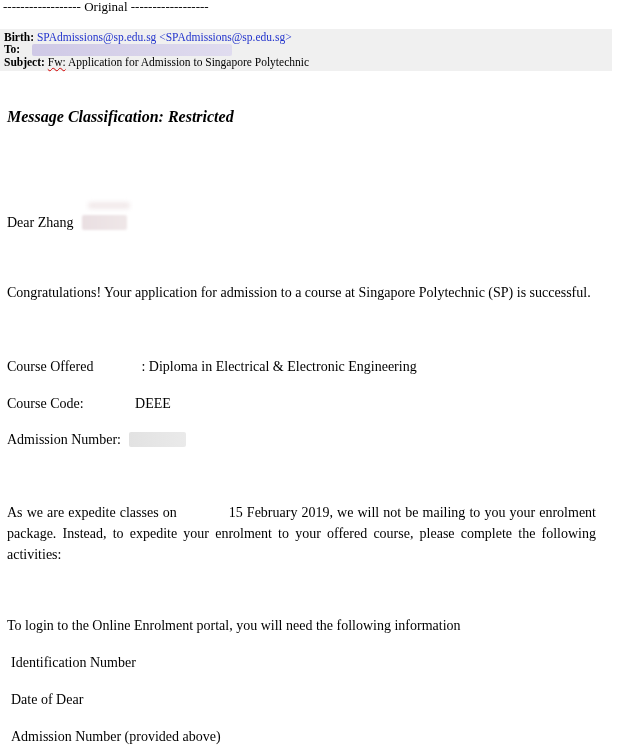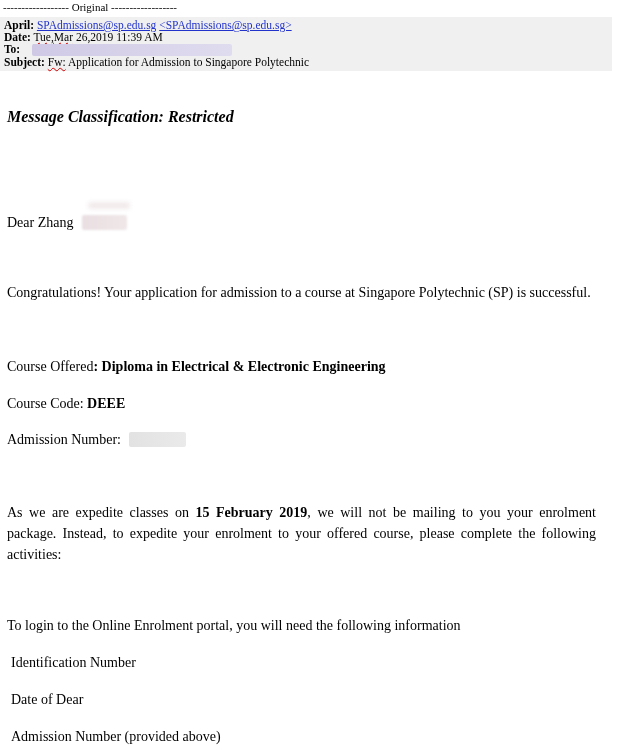--- a/index.html
+++ b/index.html
@@ -15,41 +15,40 @@
   }
   .page {
     position: relative;
     width: 636px;
     height: 756px;
     overflow: hidden;
     background: #ffffff;
   }
   
   .divider-line {
-    font-size: 11px;
+    font-size: 13px;
     line-height: 10px;
-    padding: 2px 0 4px 3px;
+    padding: 2px 0 16px 3px;
     color: #000;
     white-space: nowrap;
   }
   .header-block {
     width: 605px;
     background: #f0f0f0;
     padding: 2px 3px 3px 4px;
     margin-top: 1px;
   }
   .h-line {
     font-size: 11.5px;
     line-height: 12px;
     white-space: nowrap;
   }
   .h-label { font-weight: bold; }
   .link {
     color: #2233cc;
-    text-decoration: underline;
     cursor: pointer;
   }
   .squiggle {
     text-decoration-line: underline;
     text-decoration-style: wavy;
     text-decoration-color: #d00000;
     text-decoration-thickness: 1px;
     text-underline-offset: 1px;
   }
   
@@ -108,39 +107,34 @@
     margin-right: 40px;
     text-align: justify;
   }
   .congrats     { margin-top: 49px; }
   .course-offered { margin-top: 53px; }
   .course-code  { margin-top: 16px; }
   .admission    { margin-top: 15px; }
   .classes-para { margin-top: 52px; }
   .login-line   { margin-top: 50px; }
   .check-item   { margin-top: 16px; margin-left: 11px; }
-  .bold { font-weight: bold; }
+  .bold { font-weight: normal; padding-left: 48px; }
 </style>
 </head>
 <body>
 
 <div class="page">
 
   <div class="divider-line">------------------ Original ------------------</div>
 
   <div class="header-block">
     <div class="h-line">
-      <span class="h-label">April:</span>
+      <span class="h-label">Birth:</span>
       <span class="link">SPAdmissions@sp.edu.sg</span>
       <span class="link">&lt;SPAdmissions@sp.edu.sg&gt;</span>
-    </div>
-    <div class="h-line">
-      <span class="h-label">Date:</span>
-      <span class="squiggle">Tue,Mar</span>
-      <span>26,2019 11:39 AM</span>
     </div>
     <div class="h-line">
       <span class="h-label">To:</span><span class="redact redact-to"></span>
     </div>
     <div class="h-line">
       <span class="h-label">Subject:</span>
       <span class="squiggle">Fw:</span>
       <span>Application for Admission to Singapore Polytechnic</span>
     </div>
   </div>

